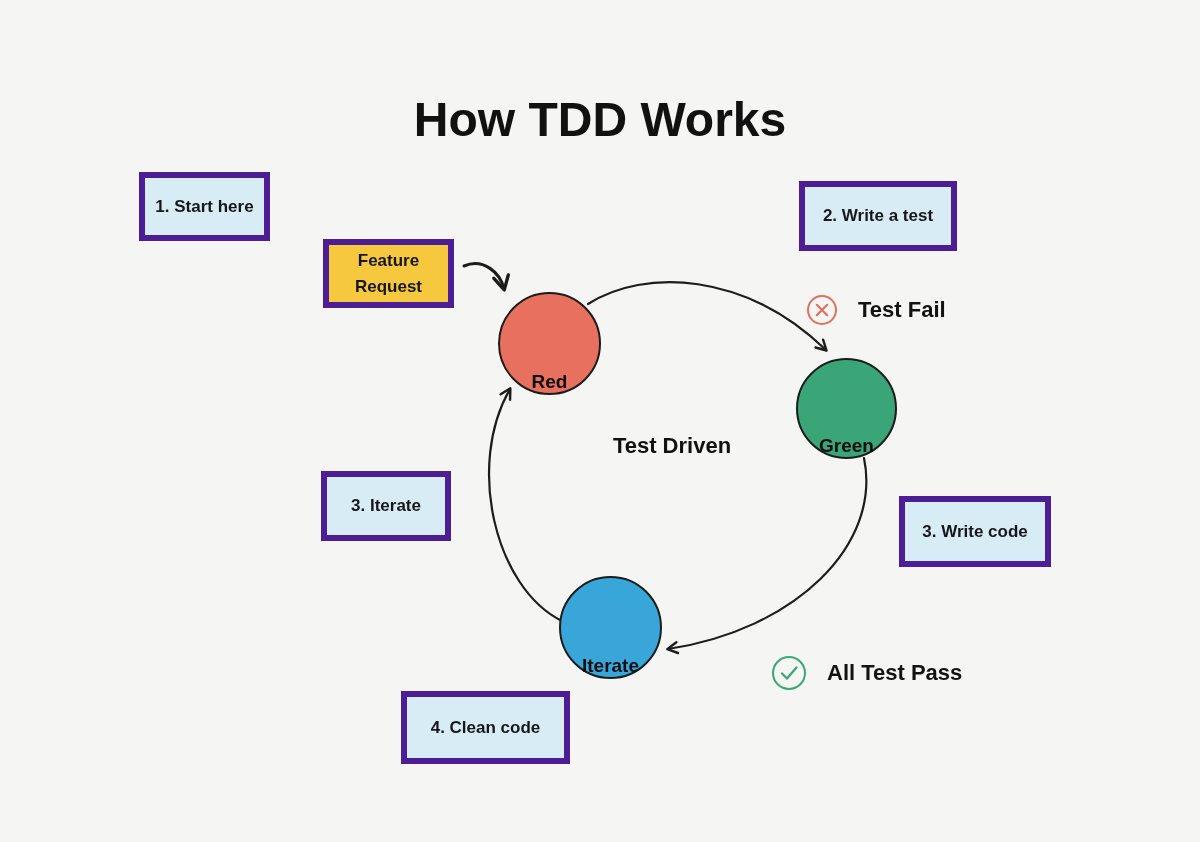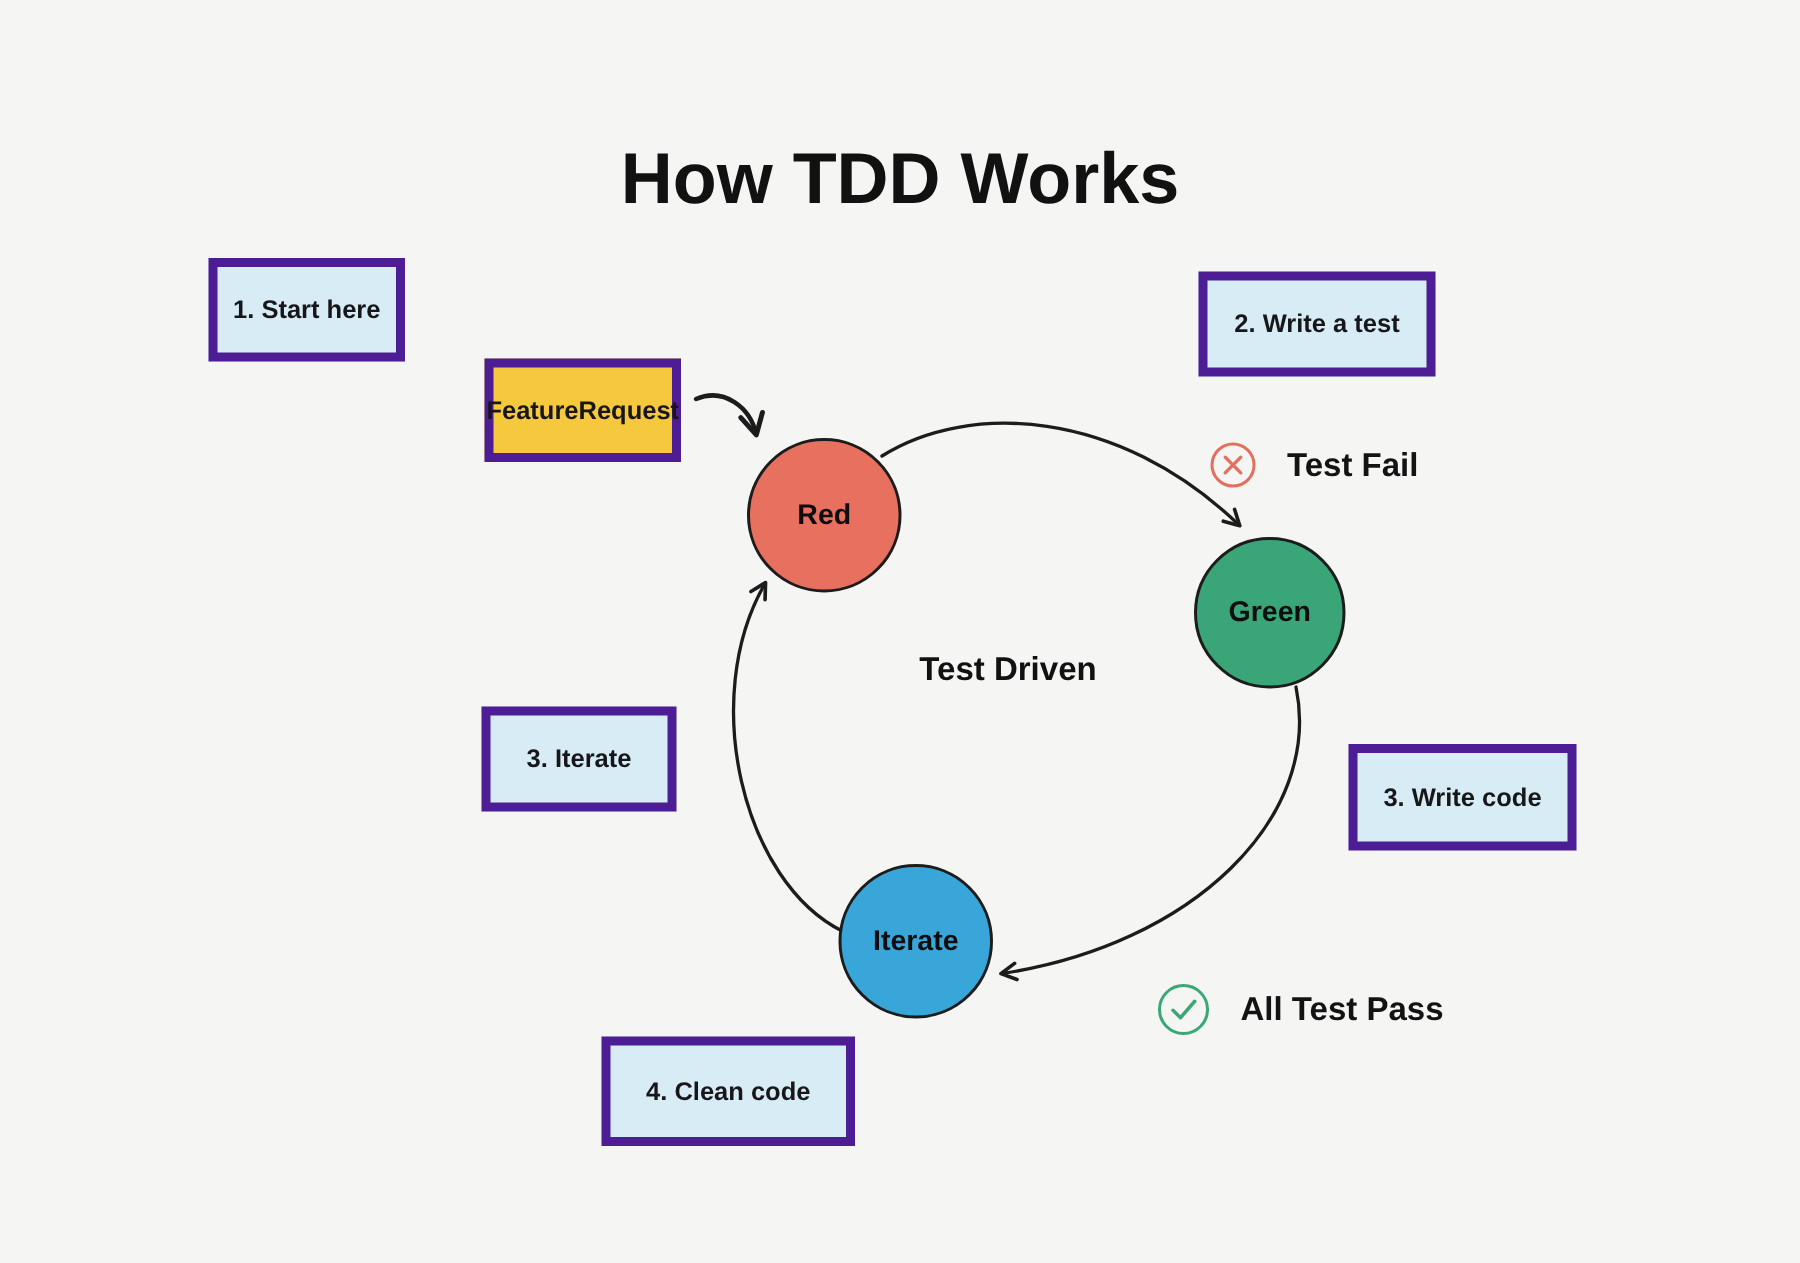--- a/index.html
+++ b/index.html
@@ -13,30 +13,30 @@
     position:absolute; top:92px; left:0; width:100%;
     text-align:center; font-size:48px; font-weight:700; color:#111;
   }
   .arrows { position:absolute; left:0; top:0; width:1200px; height:842px; pointer-events:none; }
   .box {
     position:absolute; display:flex; align-items:center; justify-content:center;
     border:6px solid #4c1d95; background:#d7ecf5;
     font-size:17px; font-weight:700; text-align:right; color:#17171a;
     box-sizing:border-box;
   }
-  .box.yellow { background:#f5c83d; flex-direction:row; line-height:26px; }
+  .box.yellow { background:#f5c83d; flex-direction:column; line-height:26px; }
   #box-start      { left:139px; top:172px; width:131px; height:69px; }
   #box-write-test { left:771px; top:181px; width:158px; height:70px;margin-left:28px; }
   #box-write-code { left:899px; top:496px; width:152px; height:71px; }
   #box-clean-code { left:401px; top:691px; width:169px; height:73px; }
   #box-iterate    { left:321px; top:471px; width:130px; height:70px; }
   #box-feature    { left:323px; top:239px; width:131px; height:69px; }
   .circle {
     position:absolute; border-radius:50%; border:2px solid #1c1c1c;
-    display:flex; align-items:center; justify-content:center;
+    display:flex; align-items:flex-end; justify-content:center;
     font-size:19px; font-weight:700; color:#0e0e10; box-sizing:border-box;
   }
   #node-red      { left:498px; top:292px; width:103px; height:103px; background:#e8705f; }
   #node-green    { left:796px; top:358px; width:101px; height:101px; background:#3aa577; }
   #node-refactor { left:559px; top:576px; width:103px; height:103px; background:#39a6da; }
   .center-label {
     position:absolute; left:532px; top:431px; width:280px;
     text-align:center; font-size:22px; font-weight:700; line-height:30px; color:#111;
   }
   .badge {

